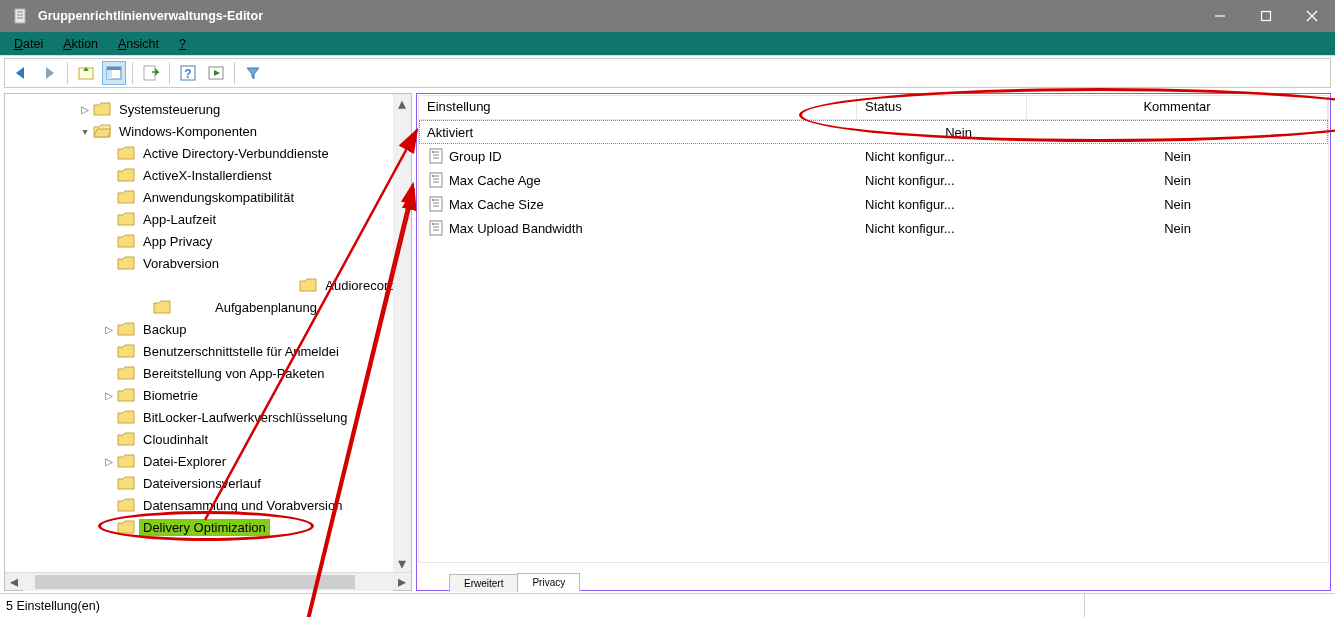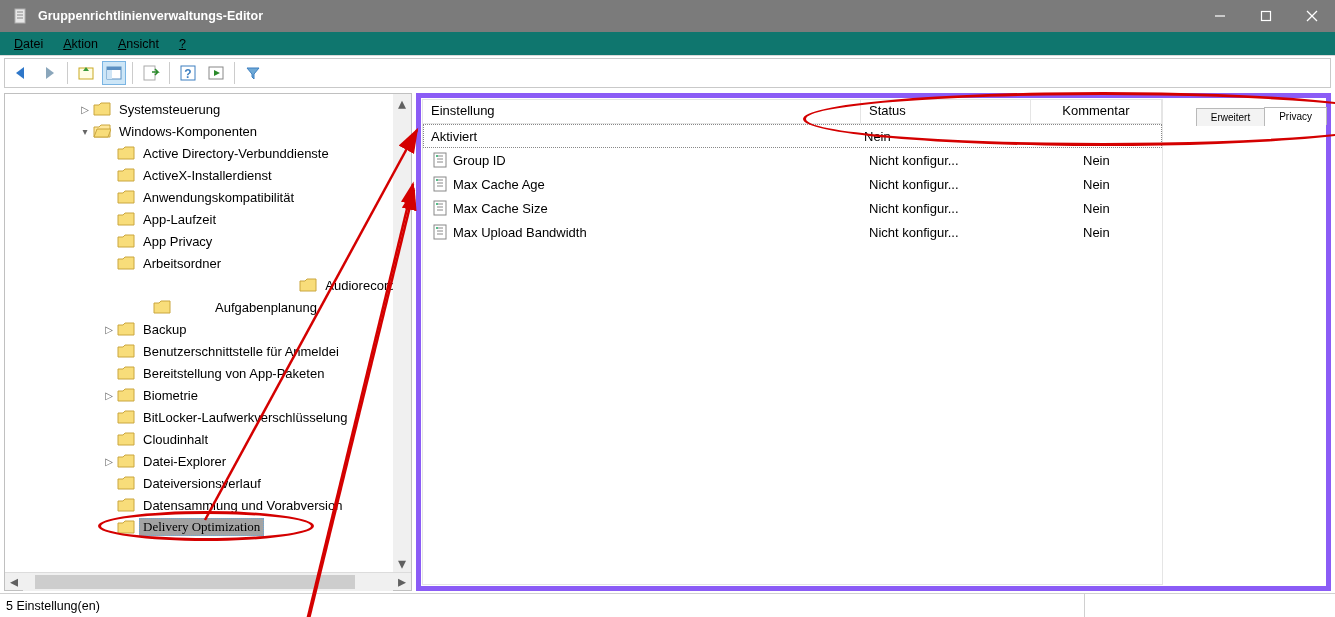--- a/index.html
+++ b/index.html
@@ -20,28 +20,28 @@
 
 
 .toolbar { height: 30px; border: 1px solid #c9c9c9; margin: 2px 4px; display:flex; align-items:center; padding: 0 4px; gap:4px; background:#fff;}
 .tbtn { width: 24px; height: 24px; display:flex; align-items:center; justify-content:center; border:1px solid transparent;}
 .tbtn.sel { background:#cde6f7; border:1px solid #7ab5e3;}
 .tdiv { width:1px; height:22px; background:#ccc; margin:0 2px;}
 
 
 .body { display:flex; height: calc(617px - 32px - 24px - 34px - 24px); border-top:1px solid #fff;}
 .left { width: 408px; border:1px solid #c0c0c0; margin:2px 2px 2px 4px; display:flex; flex-direction:column; position:relative;}
-.right { flex:1; border:5px solid #8b5cf6; margin:2px 4px 2px 2px; display:flex; flex-direction:row; position:relative;}
+.right { flex:1; border:1px solid #8b5cf6; margin:2px 4px 2px 2px; display:flex; flex-direction:column; position:relative;}
 
 
 .tree { flex:1; overflow:hidden; font-size:13px; padding-top:4px; position:relative;}
 .tnode { display:flex; align-items:center; height:22px; white-space:nowrap;}
 .tnode .expander { width:16px; text-align:center; color:#666; font-size:10px; cursor:default;}
 .tnode .folder { width:18px; height:16px; margin-right:4px; display:flex; align-items:center; justify-content:center;}
-.tnode.selected .label { background:#a3a3a3; border:1px dotted #6aa6d6; padding:0 3px;font-family:Liberation Serif, serif;}
+.tnode.selected .label { background:#84cc16; border:1px dotted #6aa6d6; padding:0 3px;}
 .tnode .label { padding:0 4px;}
 
 
 .hscroll { height:18px; background:#f0f0f0; border-top:1px solid #dcdcdc; display:flex; align-items:center;}
 .hscroll .arrow { width:18px; height:18px; display:flex; align-items:center; justify-content:center; color:#606060;}
 .hscroll .track { flex:1; height:18px; background:#f0f0f0; position:relative;}
 .hscroll .thumb { position:absolute; left:12px; top:2px; width:320px; height:14px; background:#cdcdcd;}
 .vscroll-tiny { position:absolute; right:0; top:0; bottom:18px; width:18px; background:#f0f0f0; display:flex; flex-direction:column; align-items:center; justify-content:space-between; color:#606060;}
 .vscroll-tiny .arrow{height:18px;display:flex;align-items:center;justify-content:center;width:100%;}
 
@@ -234,21 +234,21 @@
             </span>
             <span class="label">App Privacy</span>
           </div>
           <div class="tnode" style="padding-left: 96px;">
             <span class="expander"></span>
             <span class="folder">
               <svg width="18" height="14">
                 <path d="M1 3 L6 3 L8 1 L17 1 L17 13 L1 13 Z" fill="#f8dd7a" stroke="#caa63e"></path>
               </svg>
             </span>
-            <span class="label">Arbeitsordner</span>
+            <span class="label">Vorabversion</span>
           </div>
           <div class="tnode" style="padding-left: 96px; justify-content: flex-end;">
             <span class="expander"></span>
             <span class="folder">
               <svg width="18" height="14">
                 <path d="M1 3 L6 3 L8 1 L17 1 L17 13 L1 13 Z" fill="#f8dd7a" stroke="#caa63e"></path>
               </svg>
             </span>
             <span class="label">Audiorecorder</span>
           </div>

